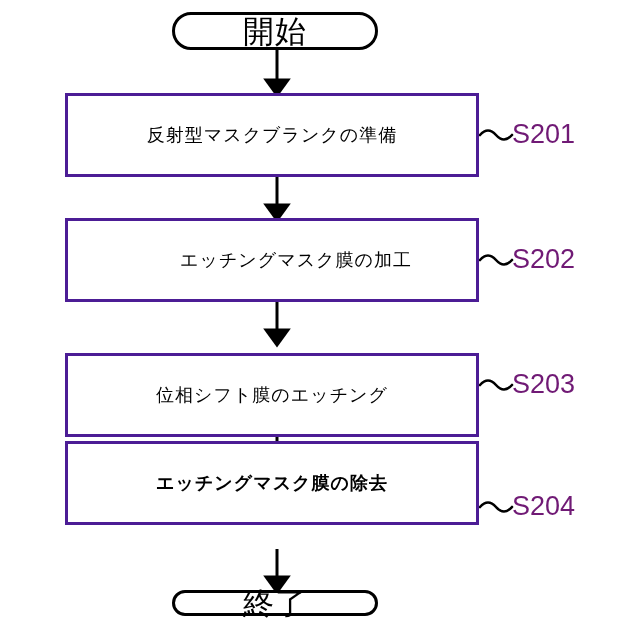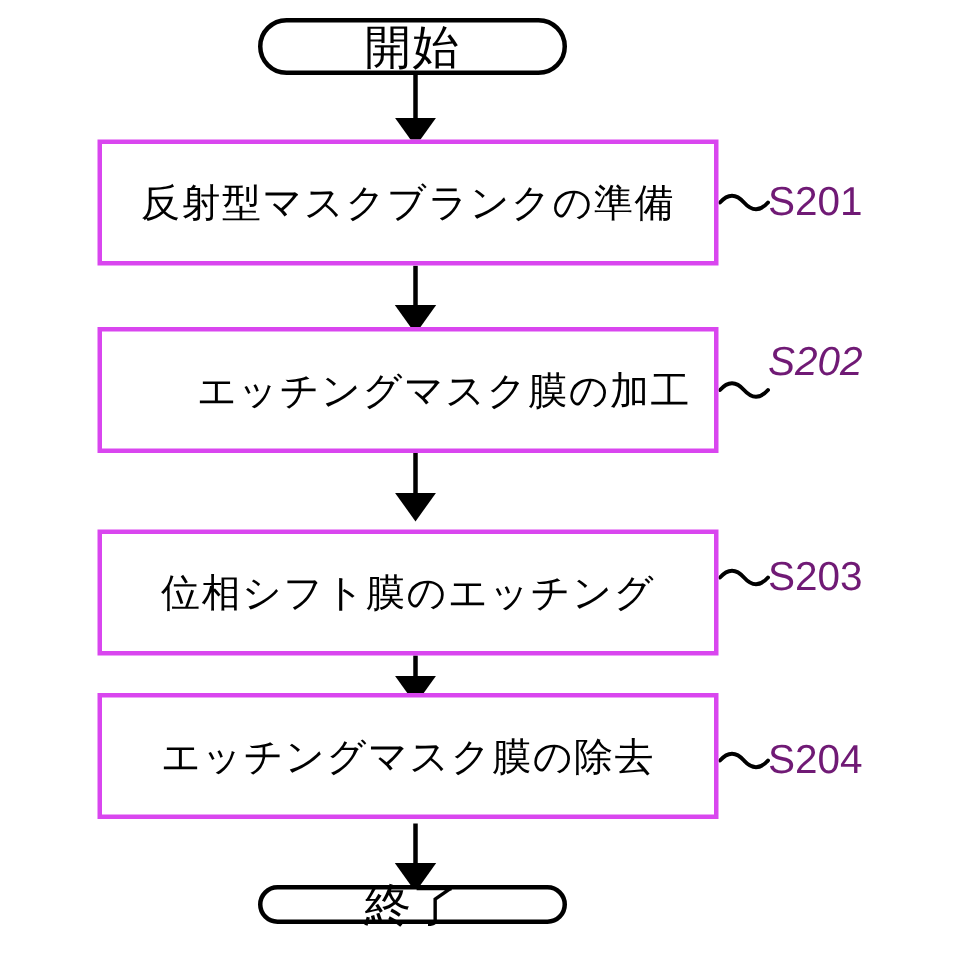--- a/index.html
+++ b/index.html
@@ -52,47 +52,47 @@
     width: 206px;
     height: 26px;
   }
   
   .process-box {
     position: absolute;
     box-sizing: border-box;
     left: 65px;
     width: 414px;
     height: 84px;
-    border: 3px solid #d946ef;
+    border: 3px solid #4c1d95;
     background: #ffffff;
     display: flex;
     align-items: center;
     justify-content: center;
-    font-size: 26px;
+    font-size: 18px;
     line-height: 1;
     color: #000000;
     letter-spacing: 1px;
   }
   #process-box-0 { top: 93px; }
   #process-box-1 { top: 218px; padding-left: 48px; }
   #process-box-2 { top: 353px; }
-  #process-box-3 { top: 462px; }
+  #process-box-3 { top: 441px; font-weight: bold; }
 
   
   .step-label {
     position: absolute;
     left: 512px;
     font-size: 27px;
     line-height: 1;
     color: #701a75;
     white-space: nowrap;
     letter-spacing: 0px;
   }
   #step-label-0 { top: 121px; }
-  #step-label-1 { top: 228px; font-style: italic; }
+  #step-label-1 { top: 246px; }
   #step-label-2 { top: 371px; }
   #step-label-3 { top: 493px; text-align: right; }
 </style>
 </head>
 <body>
 
 <div id="canvas">
 
   <svg id="flow-svg" viewBox="0 0 640 640">
     <defs>

